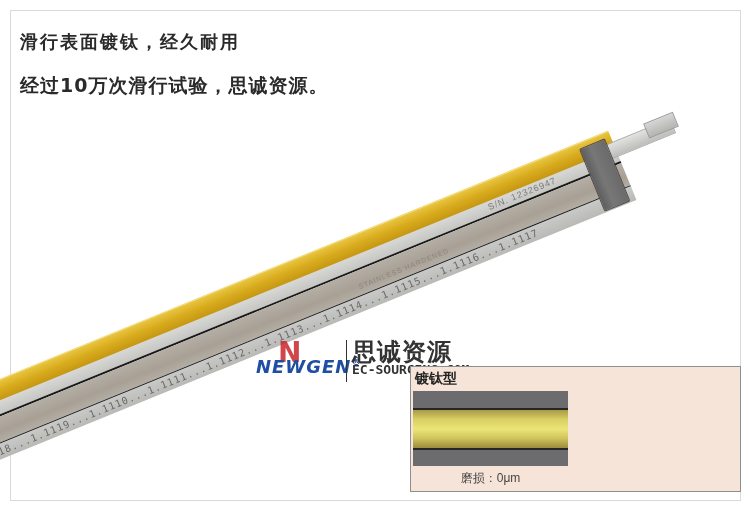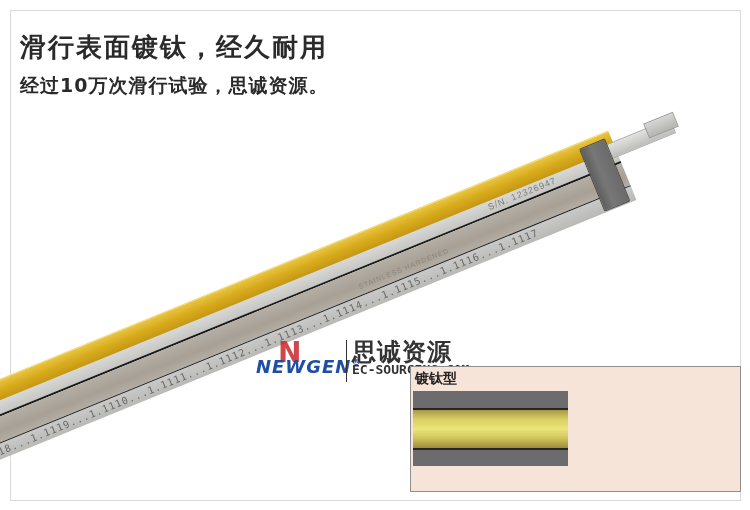--- a/index.html
+++ b/index.html
@@ -1,20 +1,20 @@
 <!DOCTYPE html>
 <html><head>
 <meta charset="utf-8">
 <style>
   html, body { margin:0; padding:0; }
   body { width:750px; height:510px; background:#ffffff; position:relative; overflow:hidden;
          font-family:"DejaVu Sans","Liberation Sans",sans-serif; }
   .frame { position:absolute; left:10px; top:10px; width:729px; height:489px;
            border:1px solid #d9d9d9; background:#fff; overflow:hidden; }
-  .headline { position:absolute; left:20px; top:30px; font-size:26px; font-weight:bold;
+  .headline { position:absolute; left:20px; top:30px; font-size:18px; font-weight:bold;
               color:#2a2a2a; letter-spacing:2px; margin:0; }
   .subline { position:absolute; left:20px; top:73px; font-size:19px; font-weight:bold;
              color:#2a2a2a; letter-spacing:1px; margin:0; }
 
   
   .caliper { position:absolute; left:-40px; top:395px; width:760px; height:80px;
              transform-origin:0 0; transform:rotate(-22.2deg); }
   .gold { position:absolute; left:0; top:0; width:700px; height:20px;
           background:linear-gradient(180deg,#e9c642 0%,#d9ac1e 45%,#c49512 100%);
           border-top:1px solid #f2d66a; }
@@ -102,14 +102,15 @@
 <div class="en-brand">EC-SOURCING.COM</div>
 
 <div class="compare">
   <div class="cmp-item a">
     <div class="cmp-label">镀钛型</div>
     <div class="cmp-img">
       <div class="dark" style="top:17px"></div>
       <div class="band ti"></div>
       <div class="dark" style="top:57px"></div>
     </div>
+    <div class="cmp-caption">磨损：0μm</div>
   </div>
 </div>
 
 </body></html>

